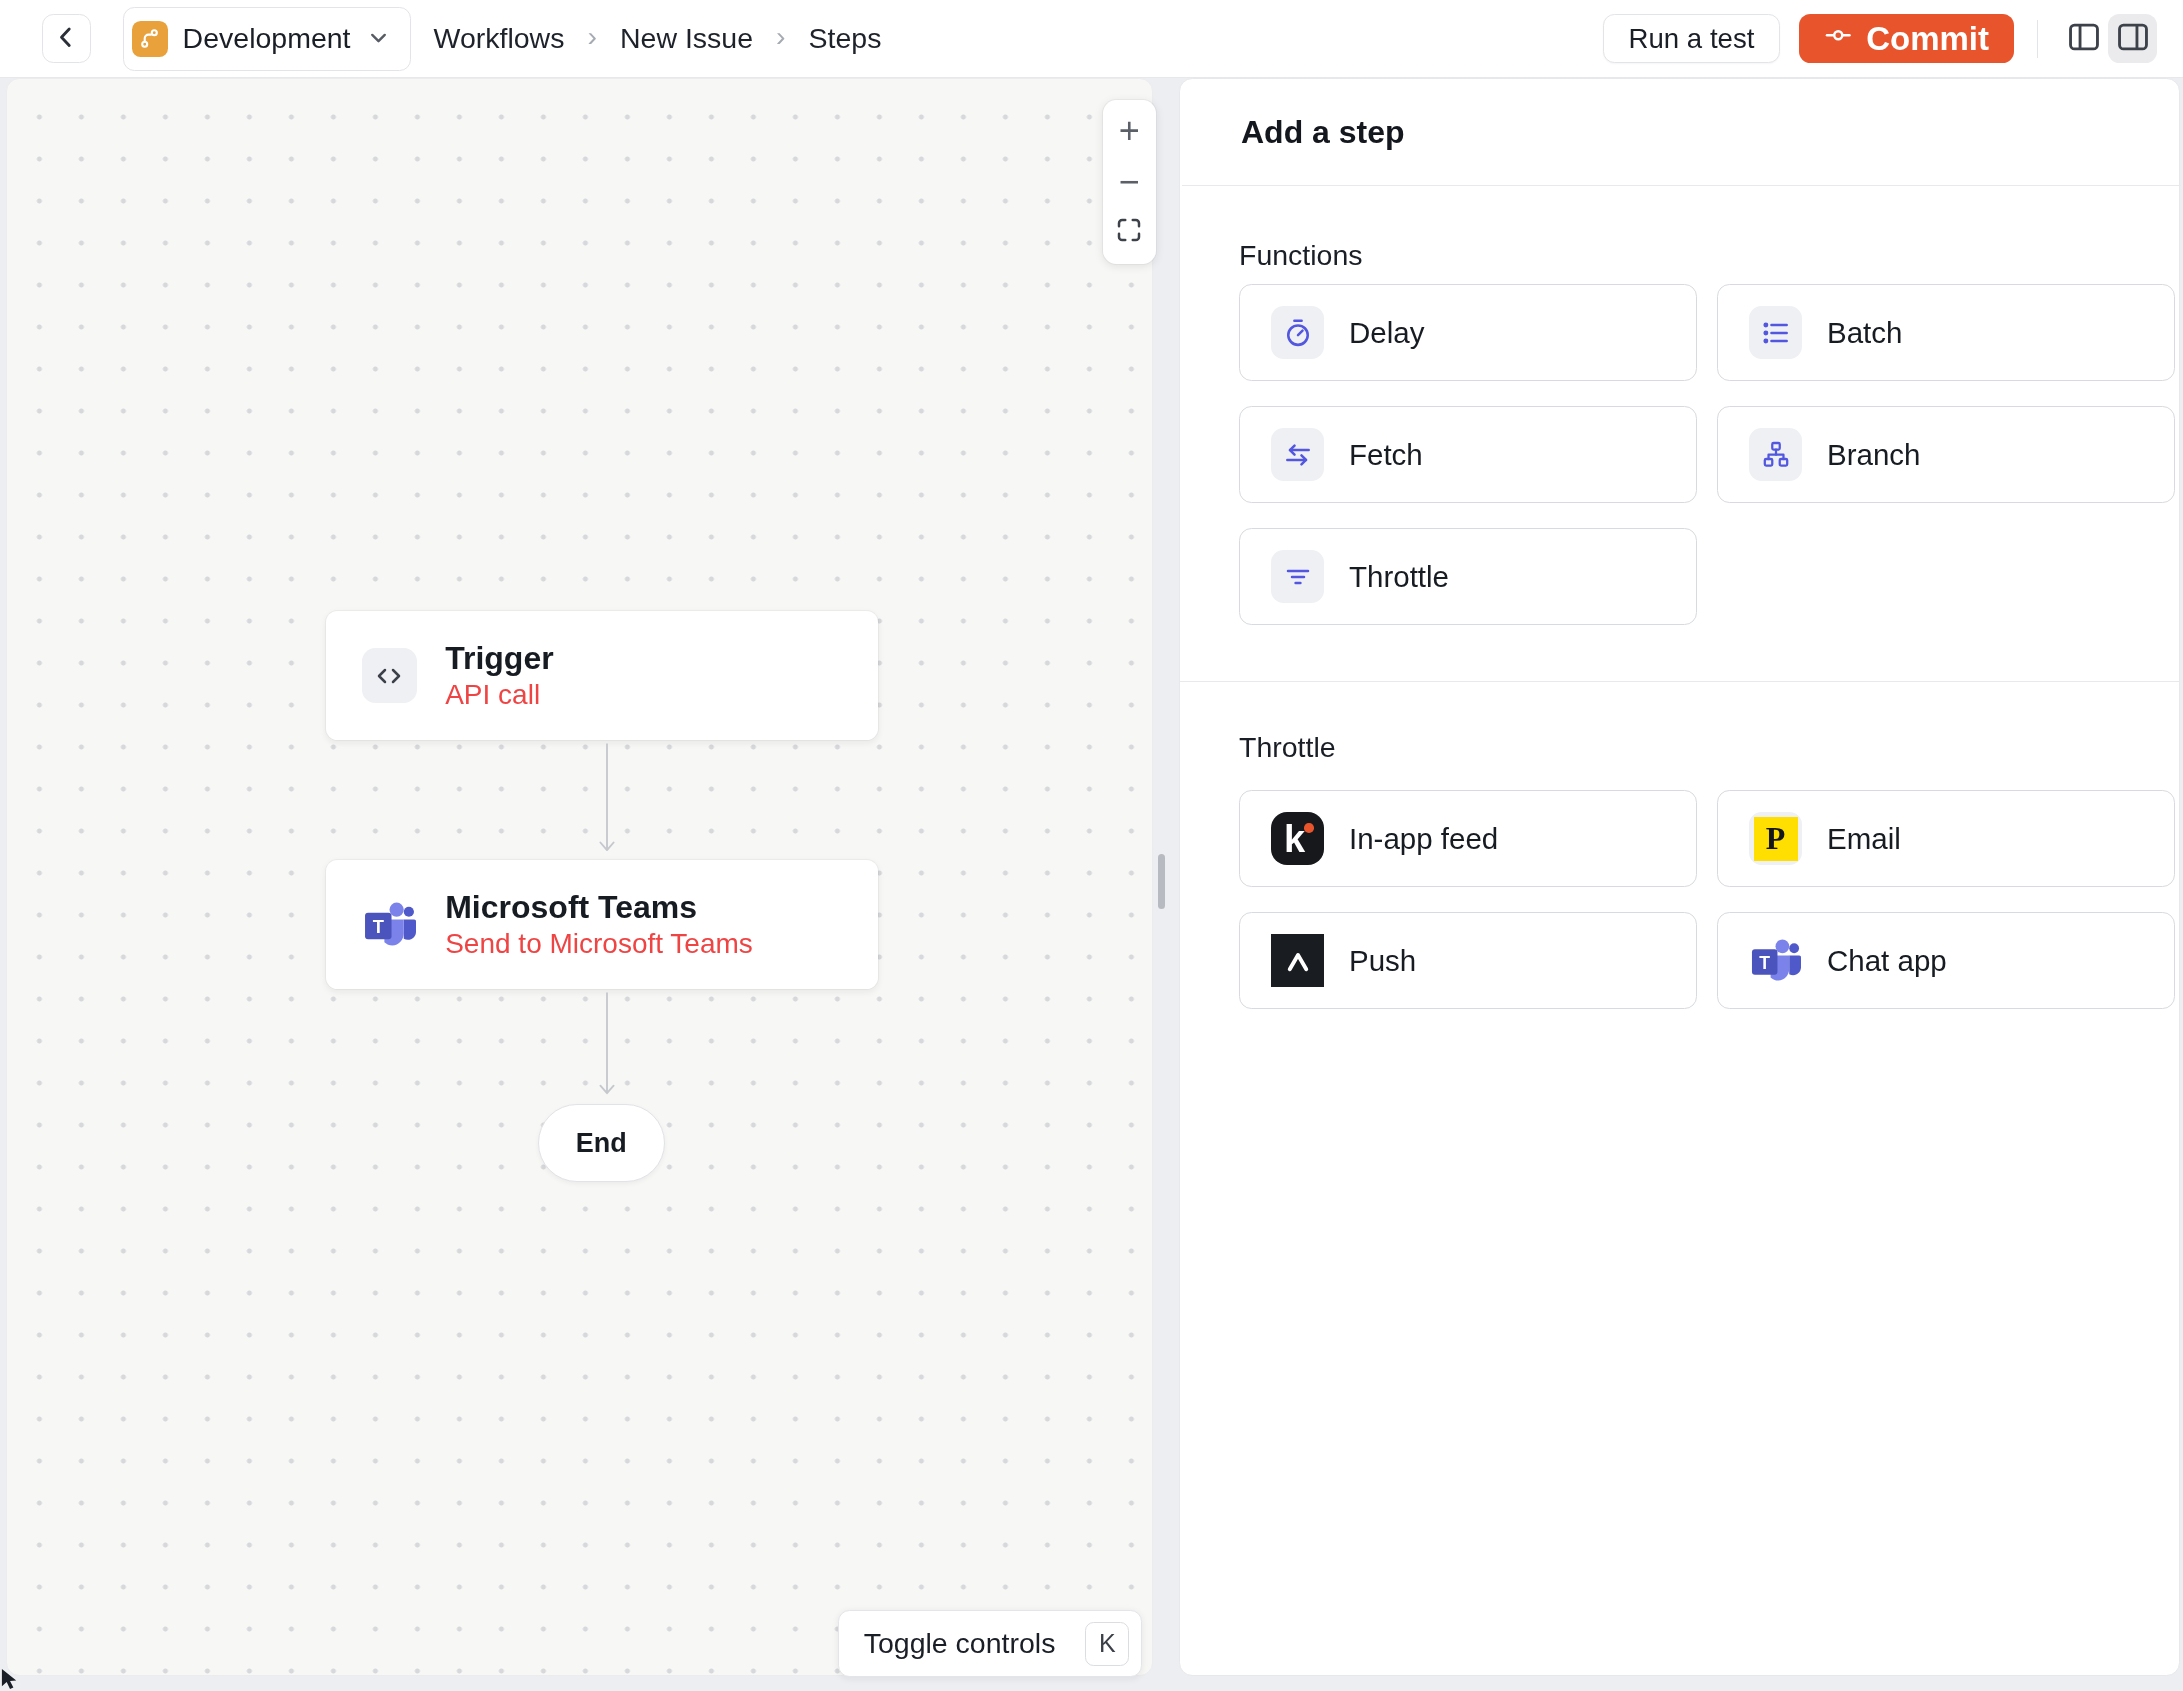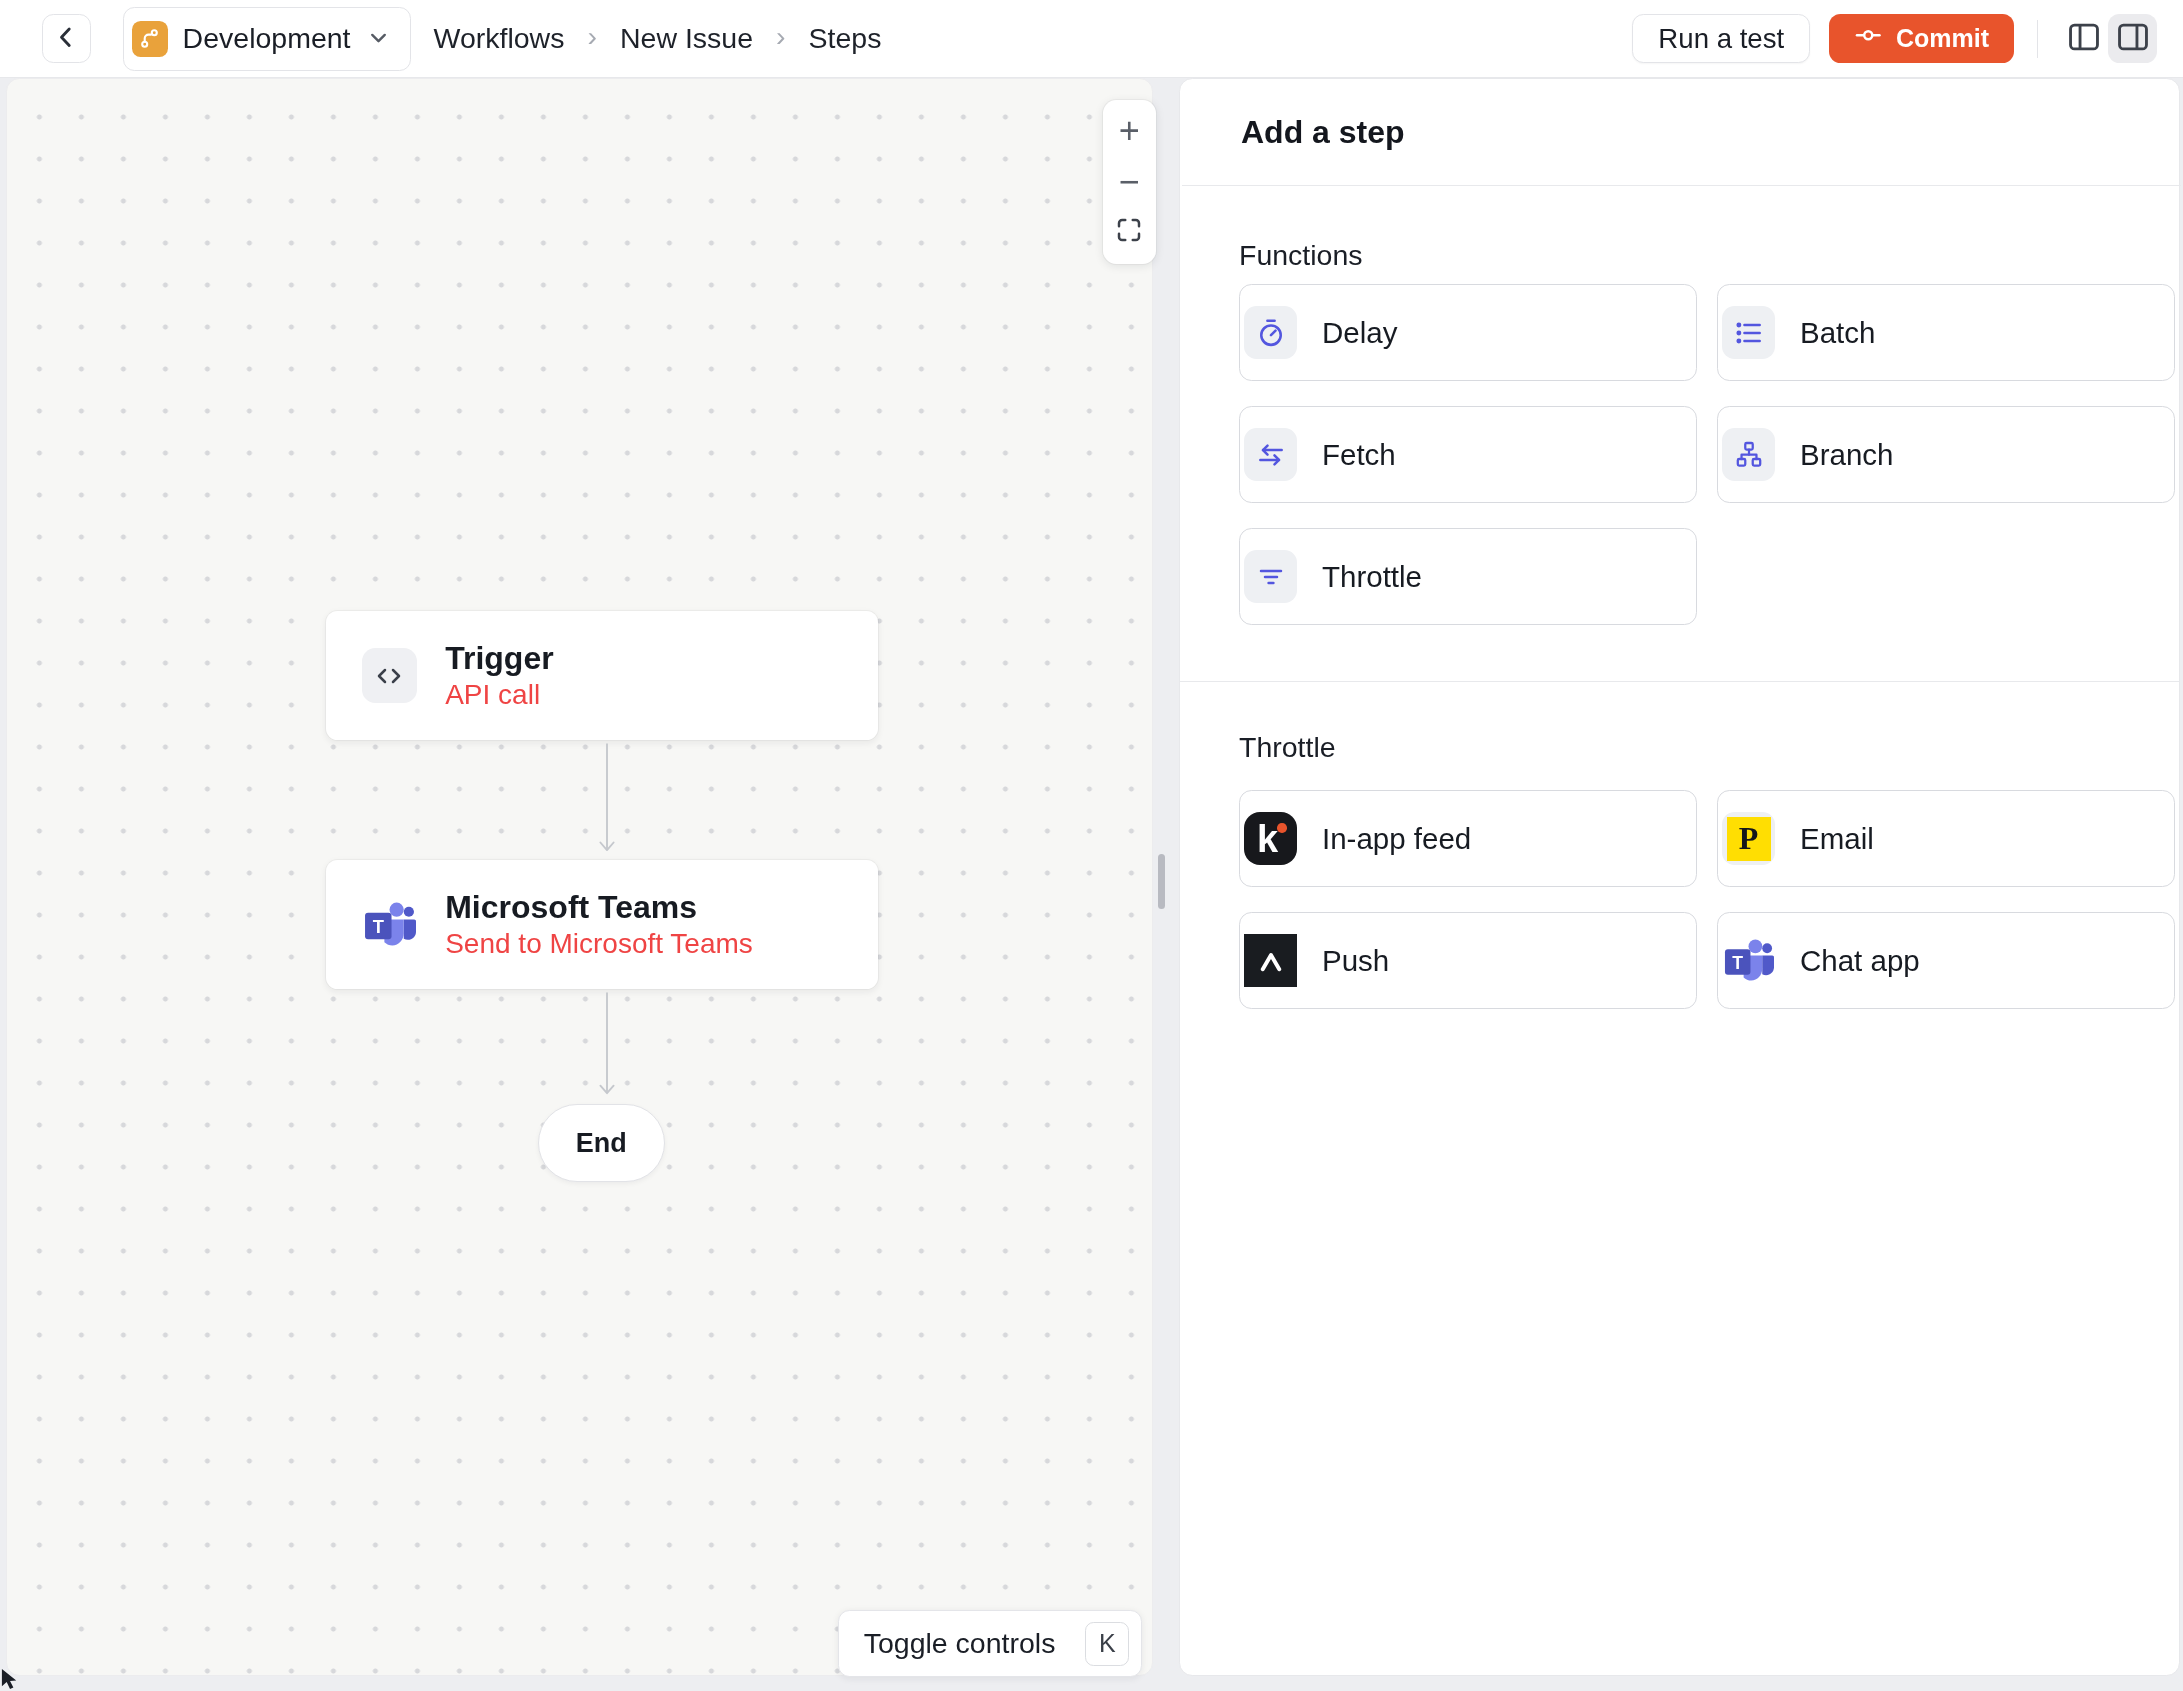--- a/index.html
+++ b/index.html
@@ -36,21 +36,21 @@
   .crumb-sep { font-size:28.5px; color:#A6AAB2; font-weight:400; transform:translateY(-1.9px); }
   .header-spacer { flex:1; }
   .btn-secondary {
     height:49px; padding:0 25px; border:1.4px solid #E3E4E8; border-radius:11.4px;
     background:#fff; font-size:27.6px; font-weight:500; color:#1A1E26;
     display:flex; align-items:center; cursor:pointer;
     box-shadow:0 1px 1.9px rgba(22,26,38,.04);
   }
   .btn-commit {
     height:49px; margin-left:19px; padding:0 25px; border:none; border-radius:11.4px;
-    background:#E8542C; color:#fff; font-size:25px; font-weight:600;
+    background:#E8542C; color:#fff; font-size:33px; font-weight:600;
     display:flex; align-items:center; gap:13.3px; cursor:pointer;
   }
   .header-divider { width:1px; height:38px; background:#E3E4E8; margin:0 21px 0 23px; }
   .panel-toggle {
     width:49px; height:49px; border:none; background:transparent; border-radius:11.4px;
     display:flex; align-items:center; justify-content:center; cursor:pointer;
   }
   .panel-toggle.active { background:#EBEBEE; }
 
   
@@ -122,21 +122,21 @@
     border-bottom:1px solid #E8E9EC; display:flex; align-items:center; padding-left:59px;
   }
   .panel-title { font-size:32px; font-weight:600; color:#14171E; }
   .section-label { position:absolute; left:59px; font-size:28.5px; font-weight:500; color:#1A1E26; }
   .tiles {
     position:absolute; left:59px; width:937px;
     display:grid; grid-template-columns:458px 458px; column-gap:20px; row-gap:25px;
   }
   .tile {
     height:97px; background:#fff; border:1.4px solid #D8DADF; border-radius:12.4px;
-    display:flex; align-items:center; gap:25px; padding-left:4px; cursor:pointer;
+    display:flex; align-items:center; gap:25px; padding-left:31px; cursor:pointer;
   }
   .tile-iconbox {
     width:53px; height:53px; border-radius:12.4px; background:#EEF0F3;
     display:flex; align-items:center; justify-content:center; flex:0 0 auto;
   }
   .tile-iconbox.bare { background:transparent; }
   .tile-label { font-size:29.5px; font-weight:500; color:#171B22; }
   .section-divider { position:absolute; left:0; top:602px; width:100%; height:1px; background:#E8E9EC; }
 
   .knock-icon {

